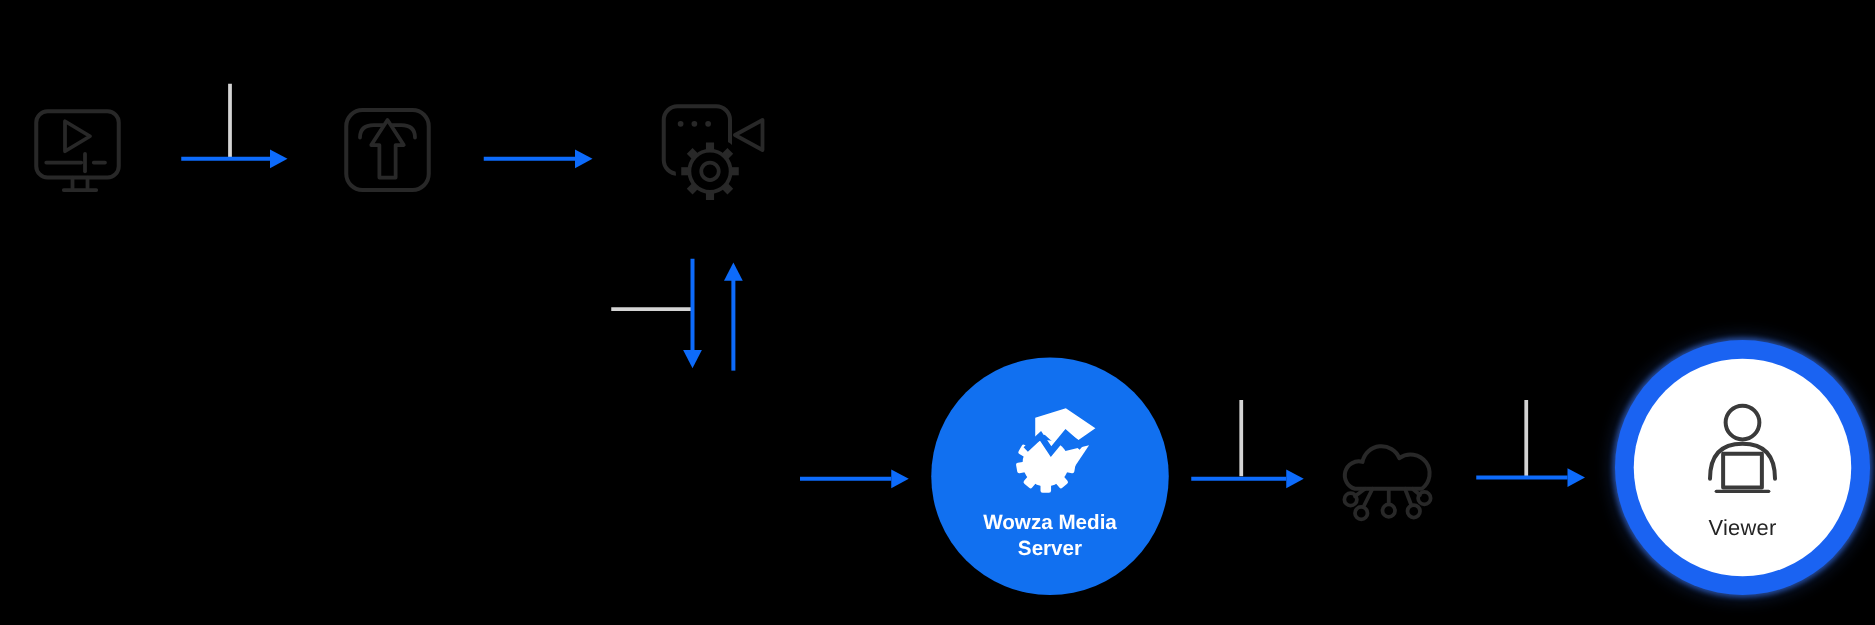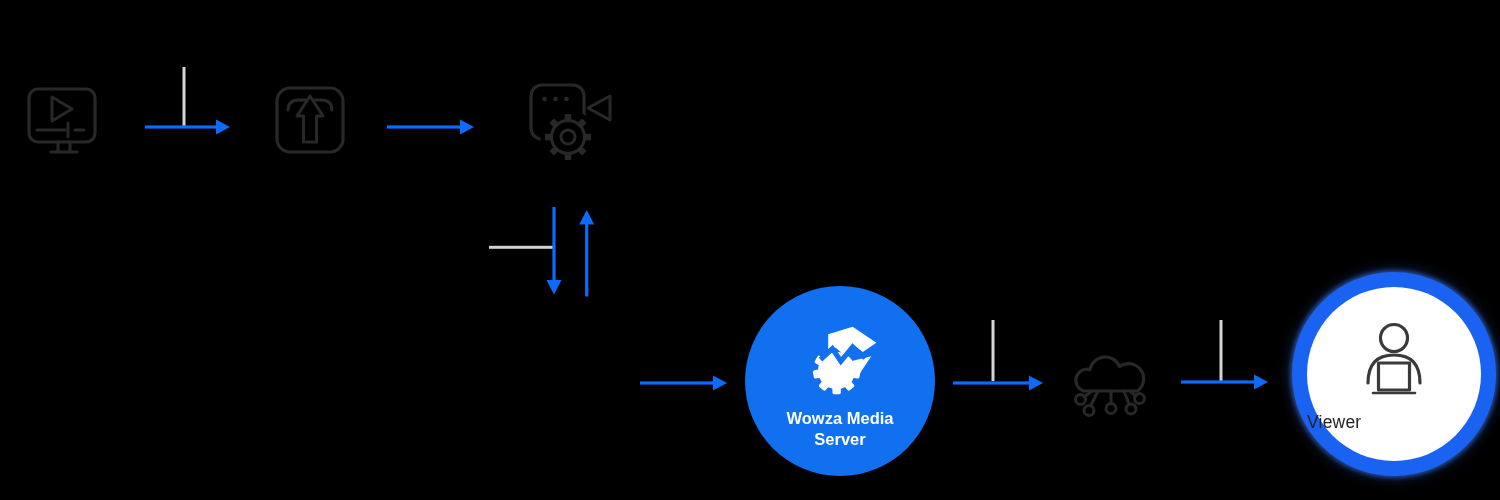--- a/index.html
+++ b/index.html
@@ -33,21 +33,21 @@
     position:absolute;left:1292px;top:272px;width:204px;height:204px;border-radius:50%;
     background:var(--ring-blue,#1a63f2);
     box-shadow:0 0 4px 2px rgba(62,122,250,0.55),0 0 12px 5px rgba(62,122,250,0.18);
   }
   .viewer-inner{
     position:absolute;left:15px;top:15px;width:174px;height:174px;border-radius:50%;
     background:var(--node-bg-white,#fff);
   }
   .viewer-person{position:absolute;left:54px;top:34px;}
   .viewer-label{
-    position:absolute;left:0;right:0;top:125px;text-align:left;
+    position:absolute;left:0;right:0;top:125px;text-align:center;
     color:var(--viewer-text,#242424);font-size:17.5px;font-weight:500;letter-spacing:.2px;
   }
   .viewer-person-stroke{stroke:var(--person-stroke,#3a3a3a);fill:none;stroke-width:3.2;stroke-linecap:round;stroke-linejoin:round;}
   .laptop-fill{fill:var(--node-bg-white,#fff);}
 </style>
 </head>
 <body>
 
 <div class="stage">
 

